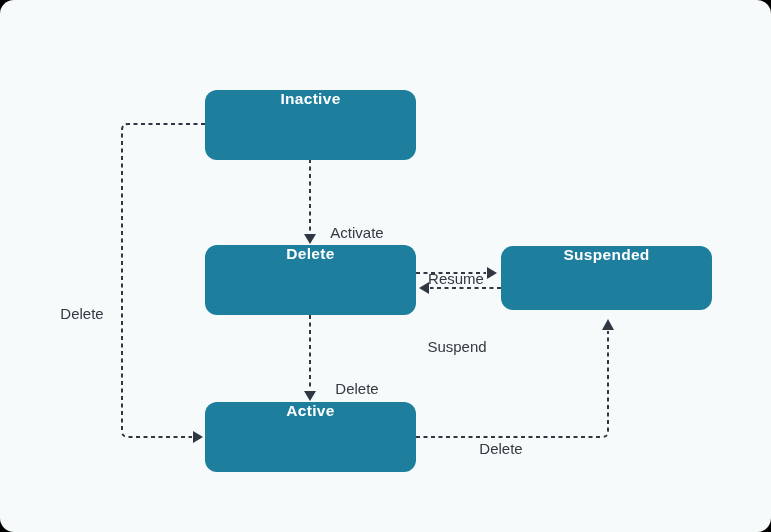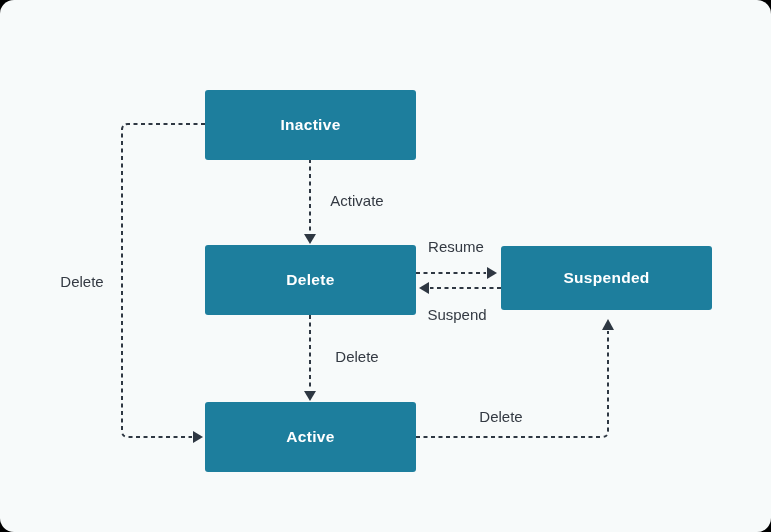--- a/index.html
+++ b/index.html
@@ -33,37 +33,37 @@
   }
   .arrowhead {
     fill: #2e3742;
     stroke: none;
   }
   .node {
     position: absolute;
     width: 211px;
     height: 70px;
     background: #1d7e9d;
-    border-radius: 3px;
+    border-radius: 12px;
     display: flex;
-    align-items: center;
     justify-content: center;
   }
   .node span {
     color: #ffffff;
     font-size: 15.5px;
     font-weight: bold;
     letter-spacing: 0.3px;
   }
   .edge-label {
     position: absolute;
     transform: translate(-50%, -50%);
     color: #333942;
     font-size: 15px;
     white-space: nowrap;
+    margin-top: 32px;
   }
 </style>
 </head>
 <body>
 
 <div class="page">
 
   <svg class="edges" viewBox="0 0 771 532" xmlns="http://www.w3.org/2000/svg" aria-hidden="true">
 
     <g>

